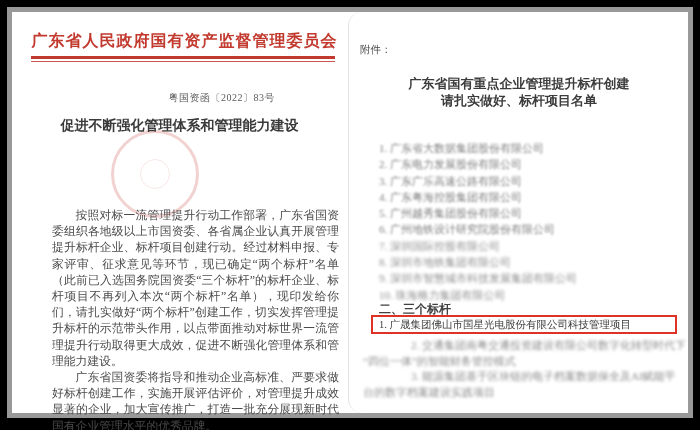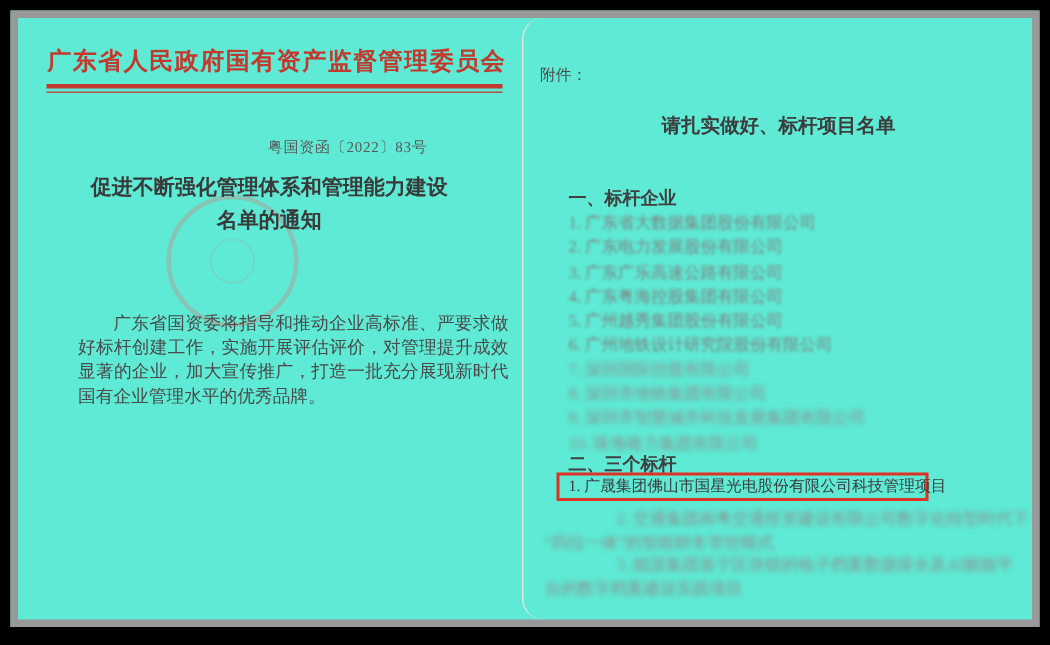--- a/index.html
+++ b/index.html
@@ -6,37 +6,37 @@
   html,body { width:700px; height:430px; }
   body {
     background:#000;
     position:relative;
     font-family:"Liberation Serif","DejaVu Serif",serif;
     overflow:hidden;
   }
   .frame {
     position:absolute; left:7px; top:7px; right:7px; bottom:12px;
     border:5px solid #999;
-    background:#5eead4;
+    background:#ffffff;
   }
   .page { position:absolute; top:0; height:100%; }
   .page-left  { left:0; width:335px; }
   .page-right { left:336px; width:341px; border-left:1px solid #e4e4e0;border-radius:14px; }
 
   
   .l-header {
     position:absolute; top:19px; left:18px; right:8px;
     text-align:center; font-size:16px; font-weight:bold;
     color:#c2392e; letter-spacing:1px; white-space:nowrap;
   }
   .l-rule { position:absolute; top:44px; left:19px; width:304px; }
   .l-rule .thick { height:3px; background:#c2392e; }
   .l-rule .thin  { height:1px; background:#c2392e; margin-top:2px; opacity:.85; }
   .l-docnum {
-    position:absolute; top:79px; right:62px;
+    position:absolute; top:79px; right:72px;
     font-size:10px; color:#5a5a5a; letter-spacing:.5px;
   }
   .l-title {
     position:absolute; top:103px; left:0; width:100%;
     text-align:center; font-size:14px; font-weight:bold;
     color:#3a3a3a; line-height:22px;
   }
   .l-stamp {
     position:absolute; top:118px; left:99px; width:88px; height:88px;
     border-radius:50%; border:3px solid rgba(215,122,118,.34);
@@ -65,21 +65,21 @@
     color:#3c3c3c; line-height:17px;
   }
   .r-heading { position:absolute; left:30px; font-size:12px; font-weight:bold; color:#404040; }
   .r-heading.sec1 { top:112px; }
   .r-heading.sec2 { top:289px; }
   .r-list { position:absolute; top:129px; left:30px; list-style:none; }
   .r-list li { height:16.3px; font-size:11px; white-space:nowrap; }
   .blur1 { color:#7f7f7f; filter:blur(1.2px); }
   .blur2 { color:#8d8d8d; filter:blur(1.6px); }
   .r-box {
-    position:absolute; top:303px; left:22px; width:248px;
+    position:absolute; top:303px; left:22px; width:306px;
     border:2px solid #df3226; padding:1px 6px;
     font-size:10.5px; line-height:13px; color:#3c3c3c; white-space:nowrap;
   }
   .r-proj { position:absolute; font-size:11px; white-space:nowrap; }
   .p2a { top:326px; left:62px; }
   .p2b { top:342px; left:14px; }
   .p3a { top:357px; left:62px; }
   .p3b { top:373px; left:14px; }
 </style>
 </head>
@@ -94,37 +94,37 @@
       <div class="thick"></div>
       <div class="thin"></div>
     </div>
 
     <div class="l-docnum">粤国资函〔2022〕83号</div>
 
     <div class="l-stamp"></div>
 
     <div class="l-title">
       <div>促进不断强化管理体系和管理能力建设</div>
-      <div>名单的通知</div>
     </div>
 
 
     <div class="l-body">
+      <p>按照对标一流管理提升行动工作部署，广东省国资委组织各地级以上市国资委、各省属企业认真开展管理提升标杆企业、标杆项目创建行动。经过材料申报、专家评审、征求意见等环节，现已确定“两个标杆”名单（此前已入选国务院国资委“三个标杆”的标杆企业、标杆项目不再列入本次“两个标杆”名单），现印发给你们，请扎实做好“两个标杆”创建工作，切实发挥管理提升标杆的示范带头作用，以点带面推动对标世界一流管理提升行动取得更大成效，促进不断强化管理体系和管理能力建设。</p>
       <p>广东省国资委将指导和推动企业高标准、严要求做好标杆创建工作，实施开展评估评价，对管理提升成效显著的企业，加大宣传推广，打造一批充分展现新时代国有企业管理水平的优秀品牌。</p>
     </div>
   </div>
 
   <div class="page page-right">
     <div class="r-attachment">附件：</div>
 
     <div class="r-title">
+      <div>广东省国有重点企业管理提升标杆创建</div>
       <div>请扎实做好、标杆项目名单</div>
     </div>
 
-    <div class="r-heading sec1">一、标杆企业</div>
 
     <ul class="r-list">
       <li class="blur1">1. 广东省大数据集团股份有限公司</li>
       <li class="blur1">2. 广东电力发展股份有限公司</li>
       <li class="blur1">3. 广东广乐高速公路有限公司</li>
       <li class="blur1">4. 广东粤海控股集团有限公司</li>
       <li class="blur1">5. 广州越秀集团股份有限公司</li>
       <li class="blur1">6. 广州地铁设计研究院股份有限公司</li>
       <li class="blur2">7. 深圳国际控股有限公司</li>
       <li class="blur2">8. 深圳市地铁集团有限公司</li>

